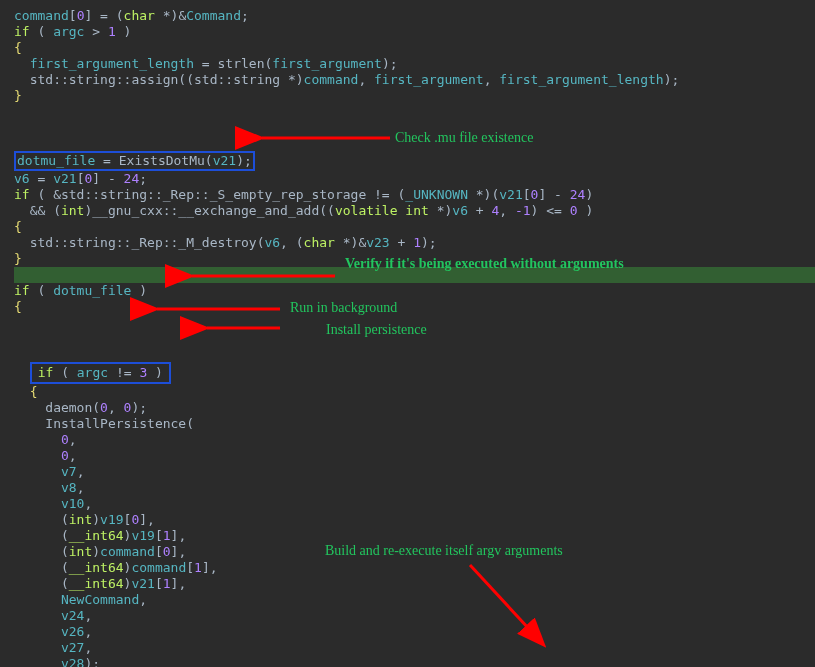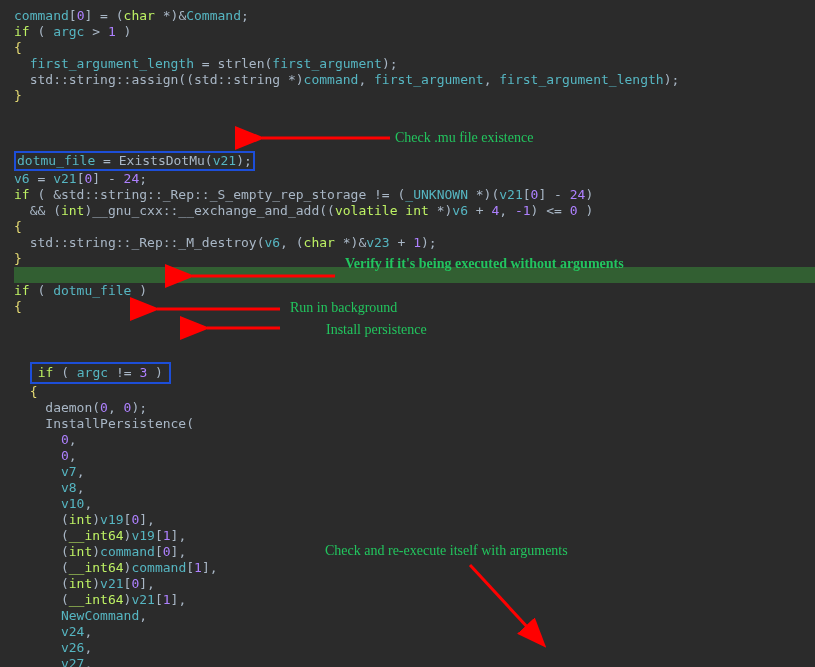--- a/index.html
+++ b/index.html
@@ -73,35 +73,34 @@
 <div class="line">    InstallPersistence(</div>
 <div class="line">      <span class="num">0</span>,</div>
 <div class="line">      <span class="num">0</span>,</div>
 <div class="line">      <span class="teal">v7</span>,</div>
 <div class="line">      <span class="teal">v8</span>,</div>
 <div class="line">      <span class="teal">v10</span>,</div>
 <div class="line">      (<span class="kw">int</span>)<span class="teal">v19</span>[<span class="num">0</span>],</div>
 <div class="line">      (<span class="kw">__int64</span>)<span class="teal">v19</span>[<span class="num">1</span>],</div>
 <div class="line">      (<span class="kw">int</span>)<span class="teal">command</span>[<span class="num">0</span>],</div>
 <div class="line">      (<span class="kw">__int64</span>)<span class="teal">command</span>[<span class="num">1</span>],</div>
-<div class="line">      (<span class="kw">int</span>)<span class="teal">v21</span>[<span class="num">0</span>],</div>
 <div class="line">      (<span class="kw">__int64</span>)<span class="teal">v21</span>[<span class="num">1</span>],</div>
 <div class="line">      <span class="teal">NewCommand</span>,</div>
 <div class="line">      <span class="teal">v24</span>,</div>
 <div class="line">      <span class="teal">v26</span>,</div>
 <div class="line">      <span class="teal">v27</span>,</div>
 <div class="line">      <span class="teal">v28</span>);</div>
 
 </div>
 
 <div class="annotation" style="top:130px; left:395px;">Check .mu file existence</div>
 <div class="annotation" style="top:256px; left:345px;font-weight:bold;">Verify if it's being executed without arguments</div>
 <div class="annotation" style="top:300px; left:290px;">Run in background</div>
 <div class="annotation" style="top:322px; left:290px;margin-left:36px;">Install persistence</div>
-<div class="annotation" style="top:543px; left:325px;">Check and re-execute itself with arguments</div>
+<div class="annotation" style="top:543px; left:325px;">Build and re-execute itself argv arguments</div>
 
 <svg class="arrow" style="top:128px; left:250px;" width="140" height="20">
   <defs>
       <marker id="ah1" markerWidth="10" markerHeight="8" refX="1" refY="4" orient="auto">
         <polygon points="10 0, 0 4, 10 8" fill="#ff0000"></polygon>
       </marker>
     </defs>
   <line x1="140" y1="10" x2="12" y2="10" stroke="#ff0000" stroke-width="3" marker-end="url(#ah1)"></line>
 </svg>
 

